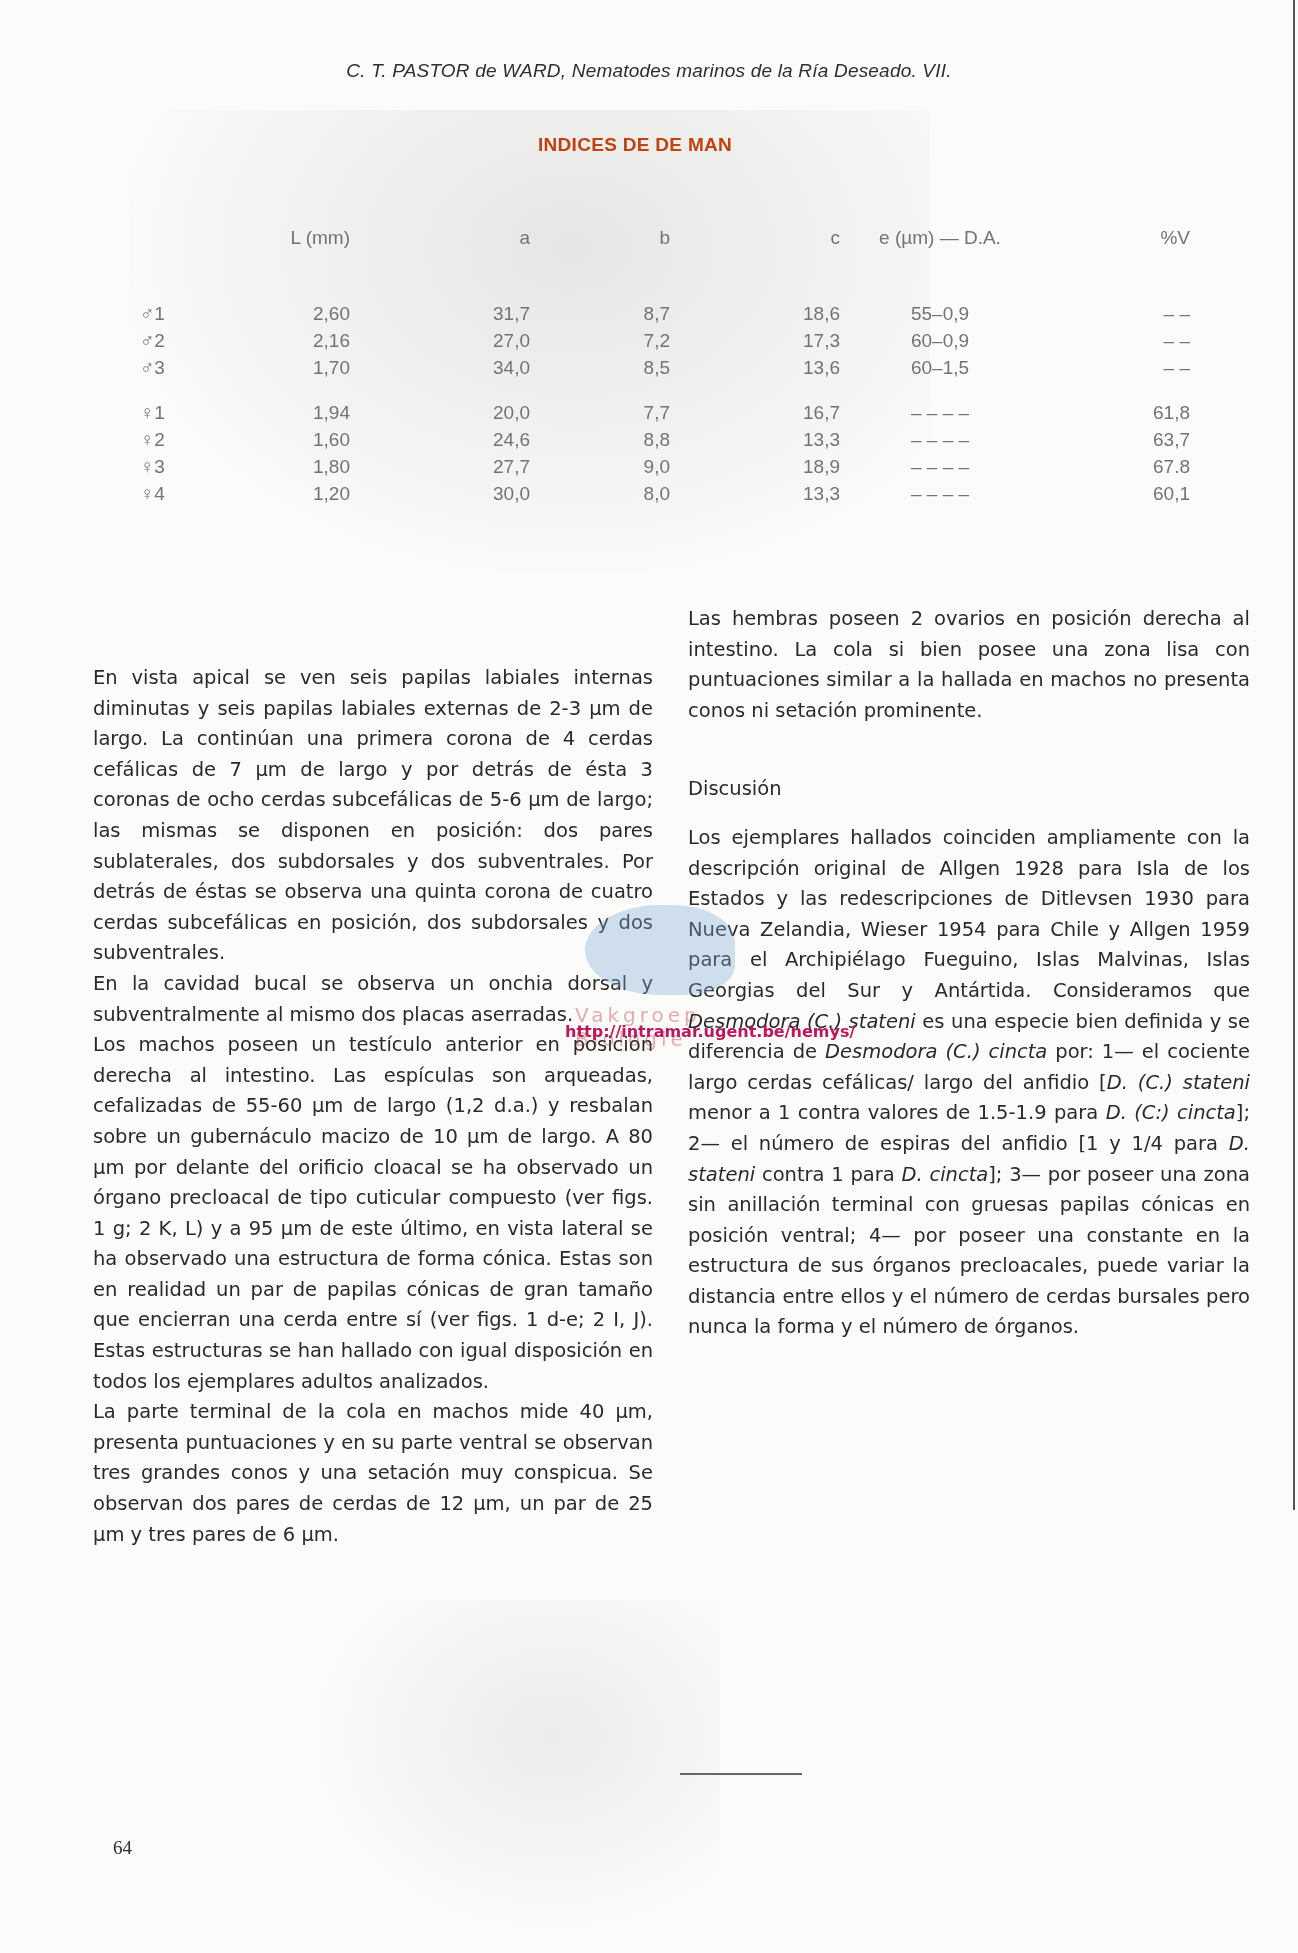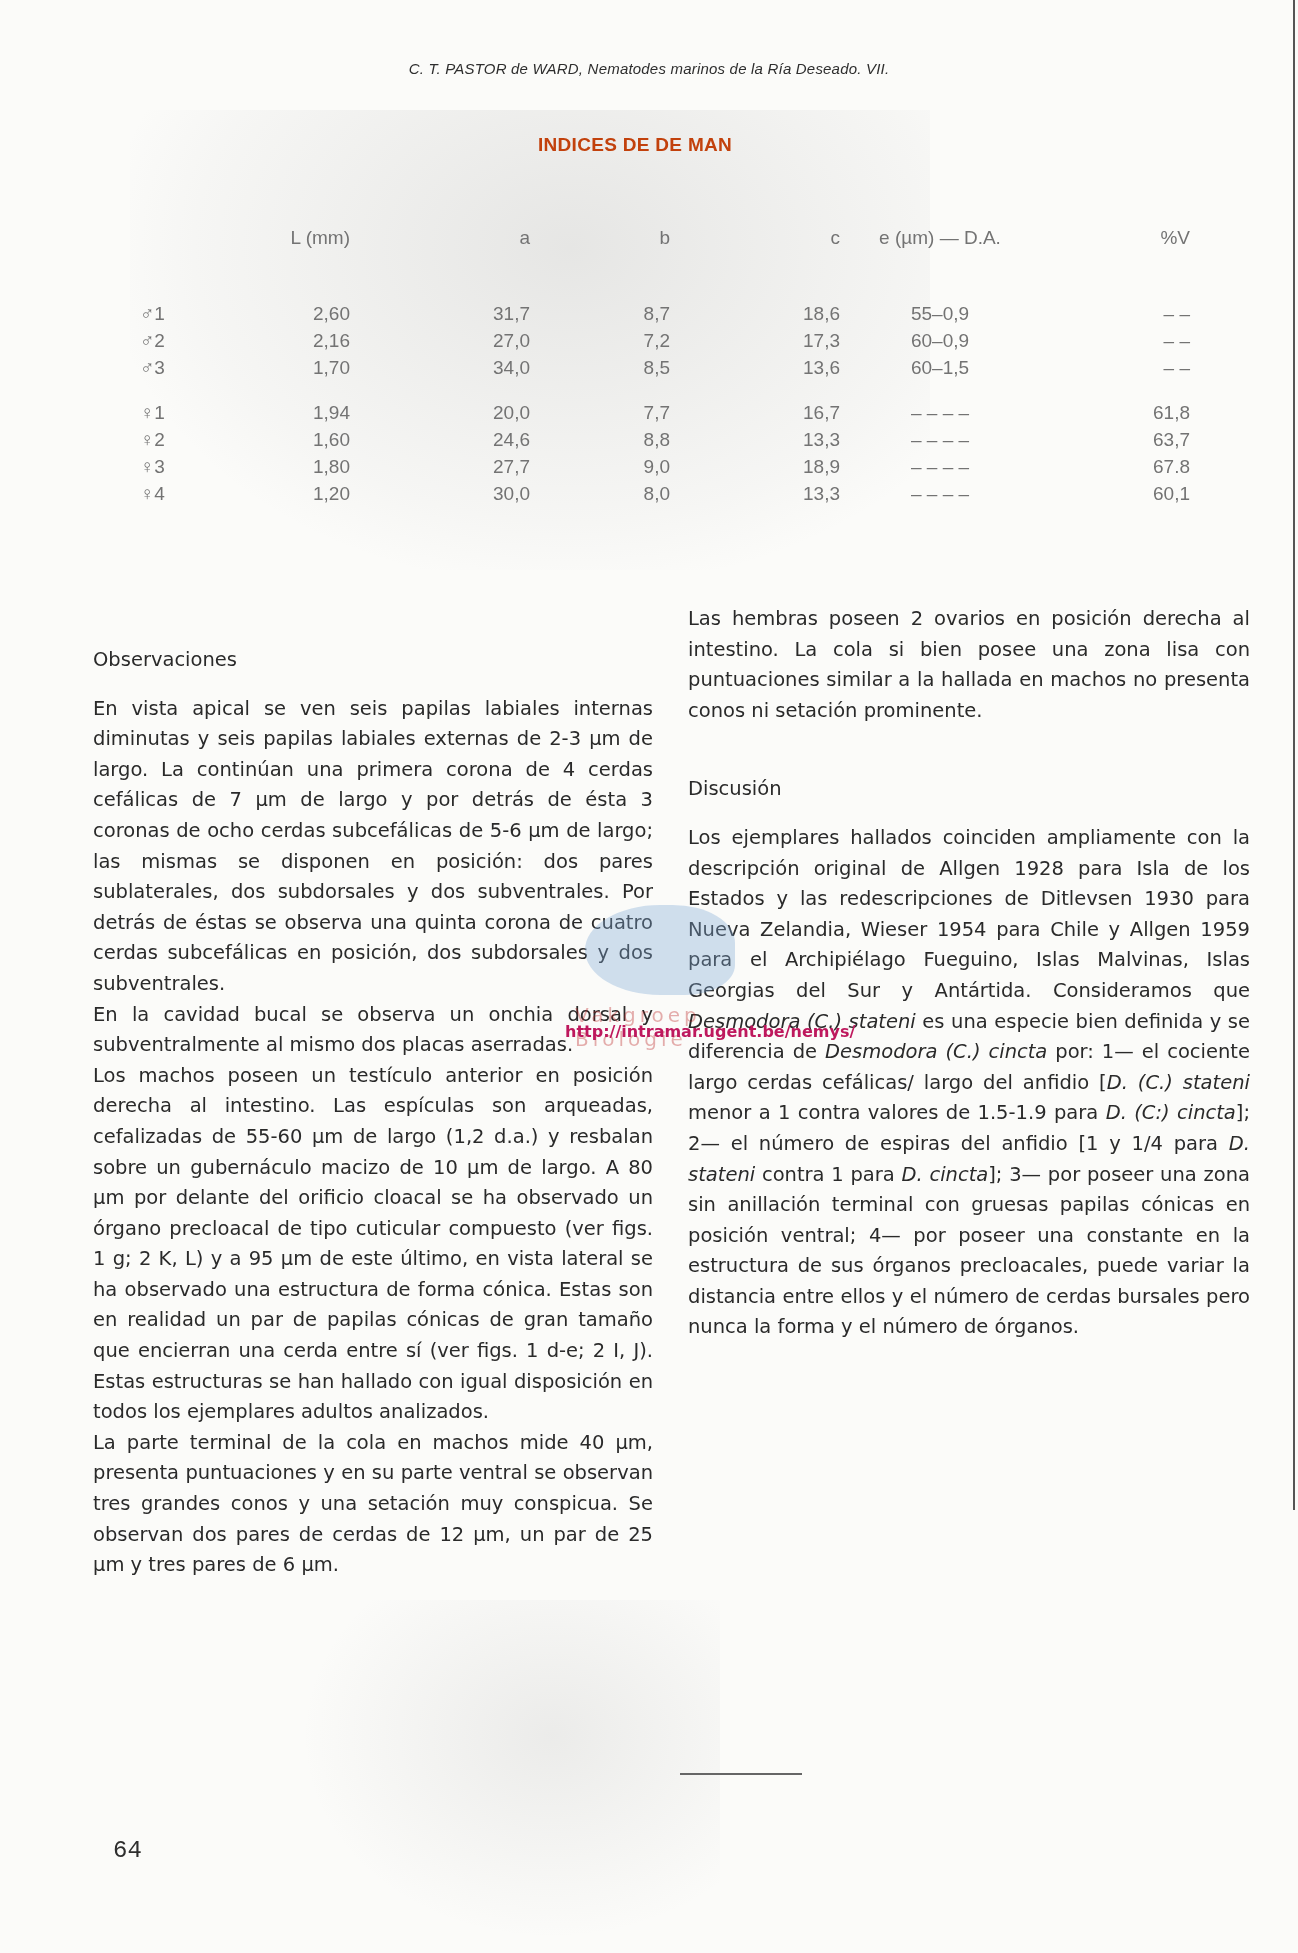--- a/index.html
+++ b/index.html
@@ -5,21 +5,21 @@
   html, body { margin:0; padding:0; }
   body { width:1298px; height:1953px; position:relative; background:#fbfbf9; overflow:hidden;
          font-family:"DejaVu Sans", sans-serif; color:#2e2e2e; }
   .noise { position:absolute; pointer-events:none; }
   .n1 { left:130px; top:110px; width:800px; height:460px;
         background: radial-gradient(ellipse at 55% 30%, rgba(120,120,120,0.16), rgba(150,150,150,0.05) 60%, transparent 75%); }
   .n2 { left:300px; top:1600px; width:420px; height:340px;
         background: radial-gradient(ellipse at 60% 40%, rgba(140,140,140,0.14), transparent 70%); }
   .right-border { position:absolute; left:1293px; top:0; width:2px; height:1510px; background:#555; }
   .running-head { position:absolute; left:0; top:60px; width:1298px; text-align:center;
-        font-family:"Liberation Sans", sans-serif; font-style:italic; font-size:15px; letter-spacing:0.2px; }
+        font-family:"Liberation Sans", sans-serif; font-style:italic; font-size:19px; letter-spacing:0.2px; }
   .running-head span { display:inline-block; }
   .table-title { position:absolute; left:538px; top:134px; font-family:"Liberation Sans", sans-serif;
         font-size:19px; font-weight:bold; color:#c2410c; letter-spacing:0.3px;text-align:center; }
   table.deman { position:absolute; left:140px; top:218px; border-collapse:collapse;
         font-family:"Liberation Sans", sans-serif; font-size:19px; color:#737373; }
   table.deman td, table.deman th { padding:0; height:27px; font-weight:normal; white-space:nowrap; }
   table.deman th { height:40px; padding-bottom:42px; }
   .c0 { width:90px; text-align:left; }
   .c1 { width:120px; text-align:right; }
   .c2 { width:180px; text-align:right; }
@@ -31,21 +31,21 @@
   .col { position:absolute; font-family:"DejaVu Sans", sans-serif; font-size:19.5px; line-height:30.6px;
          text-align:justify; color:#2a2a2a; }
   .col-left { left:93px; top:645px; width:560px; }
   .col-right { left:688px; top:604px; width:562px; }
   .col p { margin:0; }
   .heading { font-size:19.5px; margin:0; }
   .gap-s { height:18px; }
   .gap-l { height:48px; }
   .i { font-style:italic; }
   .rule { position:absolute; left:680px; top:1773px; width:122px; height:2px; background:#666; }
-  .page-no { position:absolute; left:113px; top:1837px; font-family:Liberation Mono, monospace; font-size:24px; }
+  .page-no { position:absolute; left:113px; top:1837px; font-family:Liberation Serif, serif; font-size:19px; }
   .watermark { position:absolute; left:575px; top:905px; width:200px; height:120px; opacity:0.35; pointer-events:none; }
   .wm-shape { position:absolute; left:10px; top:0; width:150px; height:90px; border-radius:60% 50% 40% 60%; background:#7fa9d6; }
   .wm-text { position:absolute; left:0; top:98px; font-family:"DejaVu Sans", sans-serif; font-size:20px; color:#b91c1c; letter-spacing:4px; }
   .wm-url { position:absolute; left:565px; top:1022px; font-family:"DejaVu Sans", sans-serif; font-size:16px; color:#be185d; font-weight:bold; pointer-events:none; }
 </style>
 </head>
 <body>
 
 <div class="noise n1"></div>
 <div class="noise n2"></div>
@@ -134,21 +134,20 @@
         <td class="c2">30,0</td>
         <td class="c3">8,0</td>
         <td class="c4">13,3</td>
         <td class="c5">– – – –</td>
         <td class="c6">60,1</td>
       </tr>
     </tbody>
 </table>
 
 <div class="col col-left">
-  <p class="heading">Observaciones</p>
   <div class="gap-s"></div>
   <p>En vista apical se ven seis papilas labiales internas diminutas y seis papilas labiales externas de 2-3 µm de largo. La continúan una primera corona de 4 cerdas cefálicas de 7 µm de largo y por detrás de ésta 3 coronas de ocho cerdas subcefálicas de 5-6 µm de largo; las mismas se disponen en posición: dos pares sublaterales, dos subdorsales y dos subventrales. Por detrás de éstas se observa una quinta corona de cuatro cerdas subcefálicas en posición, dos subdorsales y dos subventrales.</p>
   <p>En la cavidad bucal se observa un onchia dorsal y subventralmente al mismo dos placas aserradas.</p>
   <p>Los machos poseen un testículo anterior en posición derecha al intestino. Las espículas son arqueadas, cefalizadas de 55-60 µm de largo (1,2 d.a.) y resbalan sobre un gubernáculo macizo de 10 µm de largo. A 80 µm por delante del orificio cloacal se ha observado un órgano precloacal de tipo cuticular compuesto (ver figs. 1 g; 2 K, L) y a 95 µm de este último, en vista lateral se ha observado una estructura de forma cónica. Estas son en realidad un par de papilas cónicas de gran tamaño que encierran una cerda entre sí (ver figs. 1 d-e; 2 I, J). Estas estructuras se han hallado con igual disposición en todos los ejemplares adultos analizados.</p>
   <p>La parte terminal de la cola en machos mide 40 µm, presenta puntuaciones y en su parte ventral se observan tres grandes conos y una setación muy conspicua. Se observan dos pares de cerdas de 12 µm, un par de 25 µm y tres pares de 6 µm.</p>
 </div>
 
 <div class="col col-right">
   <p>Las hembras poseen 2 ovarios en posición derecha al intestino. La cola si bien posee una zona lisa con puntuaciones similar a la hallada en machos no presenta conos ni setación prominente.</p>
   <div class="gap-l"></div>

